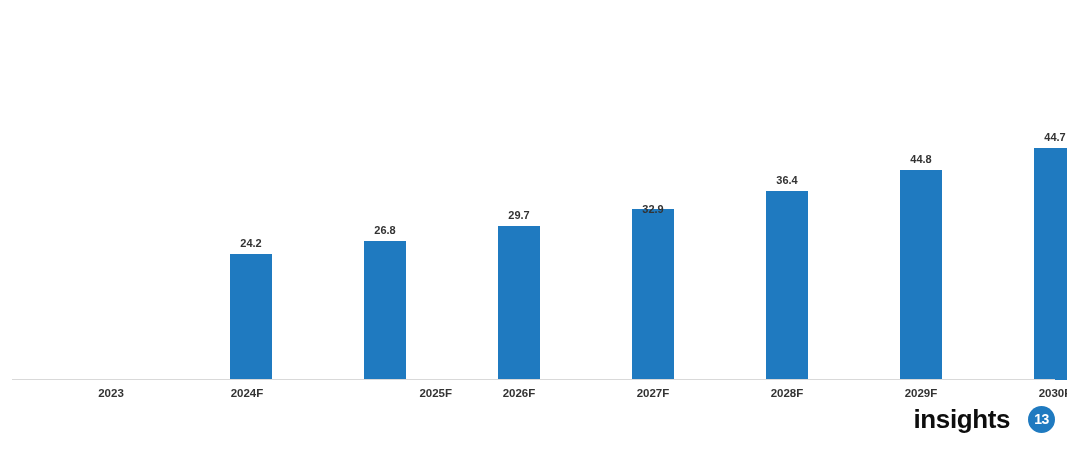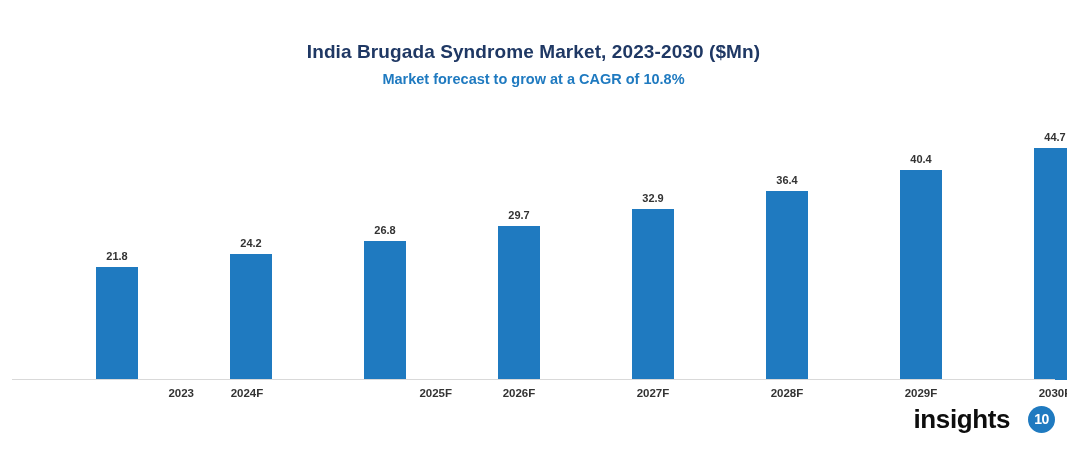--- a/index.html
+++ b/index.html
@@ -140,70 +140,62 @@
     align-items: center;
     justify-content: center;
     letter-spacing: -0.5px;
   }
 </style>
 </head>
 <body>
 
 <div id="figure">
 
-  <div id="title-block">
-    <div id="chart-title">India Brugada Syndrome Market, 2023-2030 ($Mn)</div>
-    <div id="chart-subtitle">Market forecast to grow at a CAGR of 10.8%</div>
-  </div>
 
   <div id="plot-area">
-      <div class="bar-slot" style="left: 38px;">
-        <div class="bar" title="2023: 21.8" style="height: 113px; background: rgb(31, 122, 192);"></div>
-        <div class="bar-label" style="bottom: 117px; color: rgb(51, 51, 51);">21.8</div>
-      </div>
       <div class="bar-slot" style="left: 172px;">
         <div class="bar" title="2024F: 24.2" style="height: 126px; background: rgb(31, 122, 192);"></div>
         <div class="bar-label" style="bottom: 130px; color: rgb(51, 51, 51);">24.2</div>
       </div>
       <div class="bar-slot" style="left: 306px;">
         <div class="bar" title="2025F: 26.8" style="height: 139px; background: rgb(31, 122, 192);"></div>
         <div class="bar-label" style="bottom: 143px; color: rgb(51, 51, 51);">26.8</div>
       </div>
       <div class="bar-slot" style="left: 440px;">
         <div class="bar" title="2026F: 29.7" style="height: 154px; background: rgb(31, 122, 192);"></div>
         <div class="bar-label" style="bottom: 158px; color: rgb(51, 51, 51); margin-top: 32px;">29.7</div>
       </div>
       <div class="bar-slot" style="left: 574px;">
         <div class="bar" title="2027F: 32.9" style="height: 171px; background: rgb(31, 122, 192);"></div>
-        <div class="bar-label" style="bottom: 175px; color: rgb(51, 51, 51); text-align: right;">32.9</div>
+        <div class="bar-label" style="bottom: 164px; color: rgb(51, 51, 51); text-align: right;">32.9</div>
       </div>
       <div class="bar-slot" style="left: 708px;">
         <div class="bar" title="2028F: 36.4" style="height: 189px; background: rgb(31, 122, 192);"></div>
         <div class="bar-label" style="bottom: 193px; color: rgb(51, 51, 51);">36.4</div>
       </div>
       <div class="bar-slot" style="left: 842px;">
         <div class="bar" title="2029F: 40.4" style="height: 210px; background: rgb(31, 122, 192);"></div>
-        <div class="bar-label" style="bottom: 214px; color: rgb(51, 51, 51);">40.4</div>
+        <div class="bar-label" style="bottom: 214px; color: rgb(51, 51, 51);">44.8</div>
       </div>
       <div class="bar-slot" style="left: 976px;">
         <div class="bar" title="2030F: 44.7" style="height: 232px; background: rgb(31, 122, 192);"></div>
         <div class="bar-label" style="bottom: 236px; color: rgb(51, 51, 51);">44.7</div>
       </div>
     </div>
   <div id="axis-line"></div>
   <div id="tick-row">
-      <div class="tick-slot" style="left: 48px; text-align: right;"><span class="tick-label" style="color: rgb(51, 51, 51);">2023</span></div>
+      <div class="tick-slot" style="left: 32px;"><span class="tick-label" style="color: rgb(51, 51, 51);">2023</span></div>
       <div class="tick-slot" style="left: 168px;"><span class="tick-label" style="color: rgb(51, 51, 51);">2024F</span></div>
       <div class="tick-slot" style="left: 306px; text-align: right;"><span class="tick-label" style="color: rgb(51, 51, 51);">2025F</span></div>
       <div class="tick-slot" style="left: 440px;"><span class="tick-label" style="color: rgb(51, 51, 51);">2026F</span></div>
       <div class="tick-slot" style="left: 574px;"><span class="tick-label" style="color: rgb(51, 51, 51);">2027F</span></div>
       <div class="tick-slot" style="left: 708px;"><span class="tick-label" style="color: rgb(51, 51, 51);">2028F</span></div>
       <div class="tick-slot" style="left: 842px;"><span class="tick-label" style="color: rgb(51, 51, 51);">2029F</span></div>
       <div class="tick-slot" style="left: 976px;"><span class="tick-label" style="color: rgb(51, 51, 51);">2030F</span></div>
     </div>
 
 
   <div id="logo">
     <span id="logo-word">insights</span>
-    <span id="logo-badge">10</span>
+    <span id="logo-badge">13</span>
   </div>
 
 </div>
 
 </body></html>

